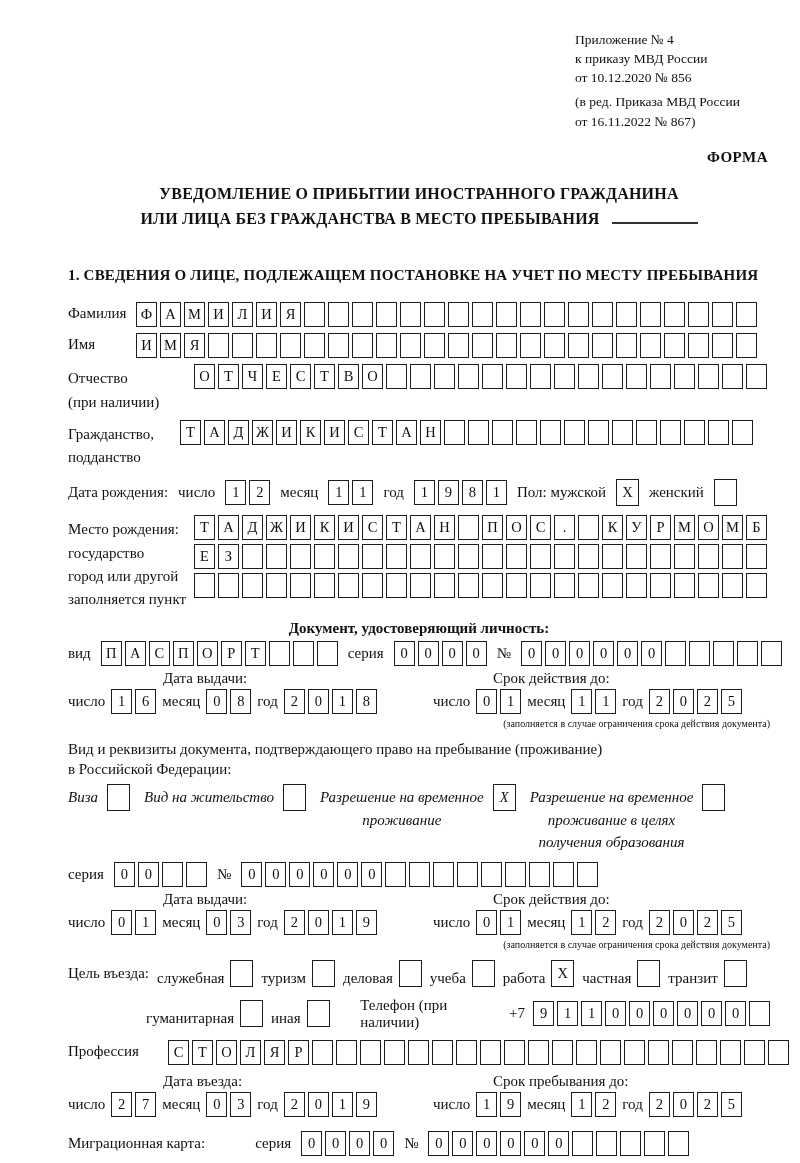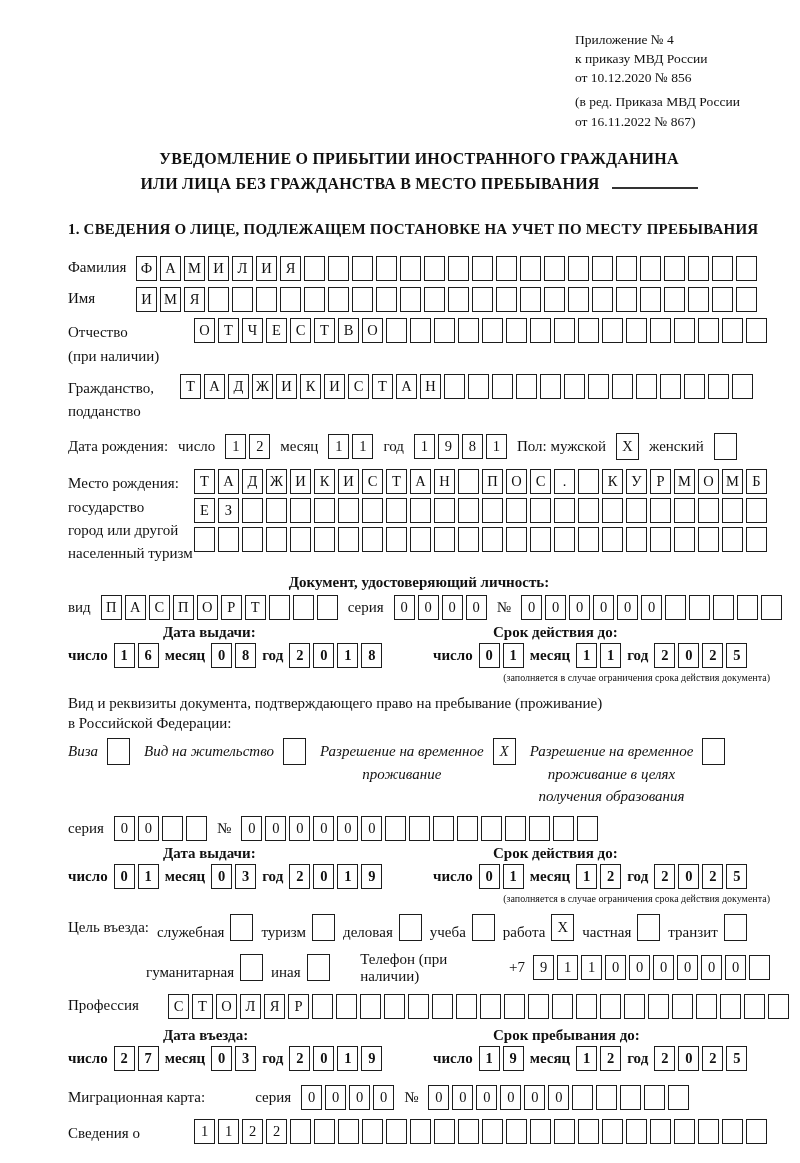--- a/index.html
+++ b/index.html
@@ -10,40 +10,40 @@
   .page{box-sizing:border-box;width:800px;height:1163px;padding:30px 30px 0 68px;}
 
   
   .ref{width:195px;margin-left:auto;font-size:13.5px;line-height:1.42;}
   .ref .p2{margin-top:5px;}
   .forma{text-align:right;font-weight:bold;font-size:15px;letter-spacing:.5px;margin:18px 2px 0 0;}
 
   .title{margin-top:16px;text-align:center;font-weight:bold;font-size:16px;line-height:1.55;letter-spacing:.2px;}
   .blank-line{display:inline-block;width:86px;border-bottom:2.5px solid #333;height:.9em;margin-left:12px;}
 
-  .sec1{margin-top:25px;font-weight:bold;font-size:15px;letter-spacing:.2px;}
+  .sec1{margin-top:36px;font-weight:bold;font-size:15px;letter-spacing:.2px;}
 
   
   .cells{display:flex;gap:3px;flex-wrap:nowrap;}
   .cell{
     box-sizing:border-box;flex:0 0 auto;width:21px;height:25px;border:1.6px solid #1d1d1d;
     display:flex;align-items:center;justify-content:center;font-size:14.5px;background:#fff;
   }
   .boxes .cell{width:23px;height:27px;}
   .row{display:flex;align-items:flex-start;margin-top:6px;}
   .lbl{flex:0 0 auto;padding-top:3px;}
   .w68{width:68px;} .w112{width:112px;} .w126{width:126px;}
   .lines .ln{line-height:1.55;}
 
   .inline{display:flex;align-items:center;gap:6px;flex-wrap:nowrap;}
   .gap10{gap:10px;} .mt2{margin-top:2px;}
 
   .center-bold{text-align:center;font-weight:bold;margin-top:9px;font-size:15px;}
 
-  .daterow{display:flex;margin-top:4px;font-weight:bold;}
+  .daterow{display:flex;margin-top:4px;}
   .datecol{flex:0 0 auto;}
   .datecol.left{width:365px;}
   .datecol.right{width:335px;}
   .datehead{padding-left:95px;margin-bottom:2px;}
   .datecol.right .datehead{padding-left:60px;}
   .dateline{display:flex;align-items:center;gap:6px;}
   .note-right{font-size:10px;text-align:right;margin-top:4px;}
 
   .para{margin-top:8px;line-height:1.6;}
 
@@ -65,20 +65,21 @@
       <div>Приложение № 4</div>
       <div>к приказу МВД России</div>
       <div>от 10.12.2020 № 856</div>
     </div>
     <div class="p2">
       <div>(в ред. Приказа МВД России</div>
       <div>от 16.11.2022 № 867)</div>
     </div>
   </div>
 
+  <div class="forma">ФОРМА</div>
 
   <div class="title">
     <div>УВЕДОМЛЕНИЕ О ПРИБЫТИИ ИНОСТРАННОГО ГРАЖДАНИНА</div>
     <div><span>ИЛИ ЛИЦА БЕЗ ГРАЖДАНСТВА В МЕСТО ПРЕБЫВАНИЯ</span><span class="blank-line"></span></div>
   </div>
 
   <div class="sec1">1. СВЕДЕНИЯ О ЛИЦЕ, ПОДЛЕЖАЩЕМ ПОСТАНОВКЕ НА УЧЕТ ПО МЕСТУ ПРЕБЫВАНИЯ</div>
 
   <div class="row" style="margin-top:18px;">
     <div class="lbl w68">Фамилия</div>
@@ -237,21 +238,21 @@
     <span class="cells boxes">
         <span class="cell"></span>
       </span>
   </div>
 
   <div class="row" style="margin-top:9px;">
     <div class="lbl w126 lines">
       <div class="ln">Место рождения:</div>
       <div class="ln">государство</div>
       <div class="ln">город или другой</div>
-      <div class="ln">населенный туризм</div>
+      <div class="ln">заполняется пункт</div>
     </div>
     <div>
       <div class="cells">
           <span class="cell">Т</span>
           <span class="cell">А</span>
           <span class="cell">Д</span>
           <span class="cell">Ж</span>
           <span class="cell">И</span>
           <span class="cell">К</span>
           <span class="cell">И</span>

